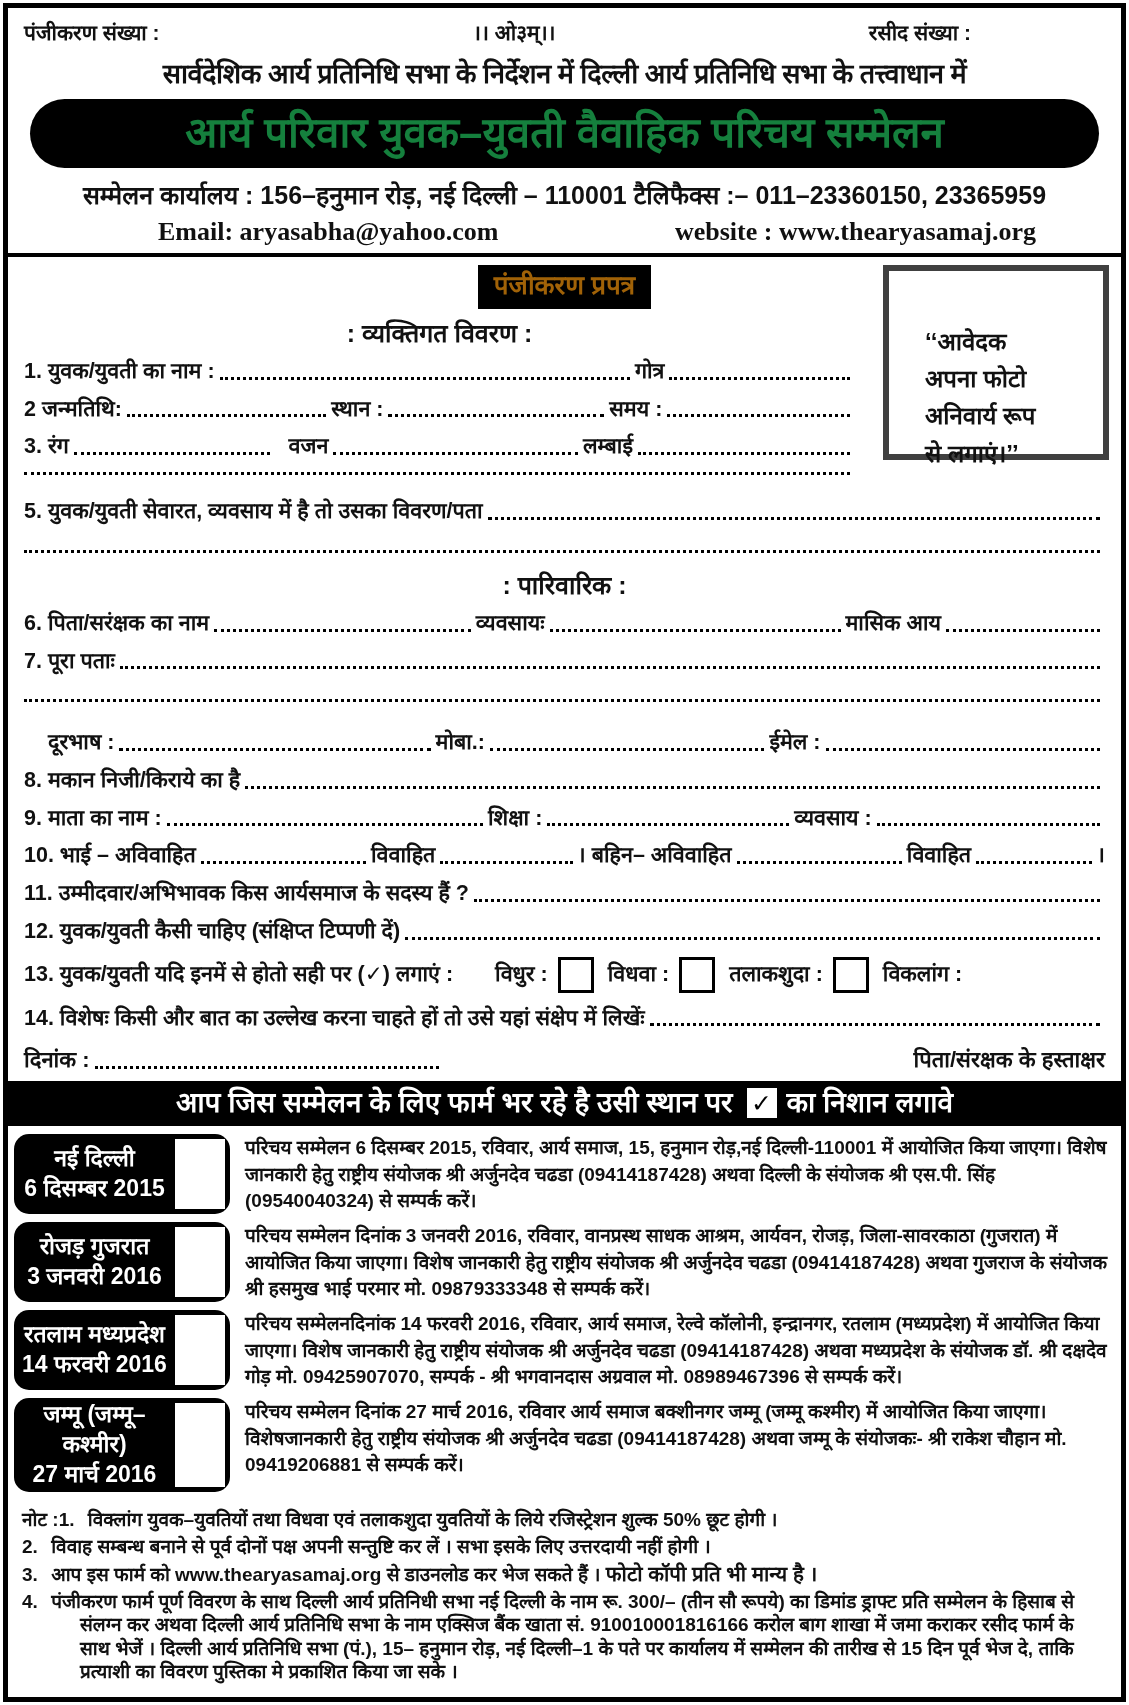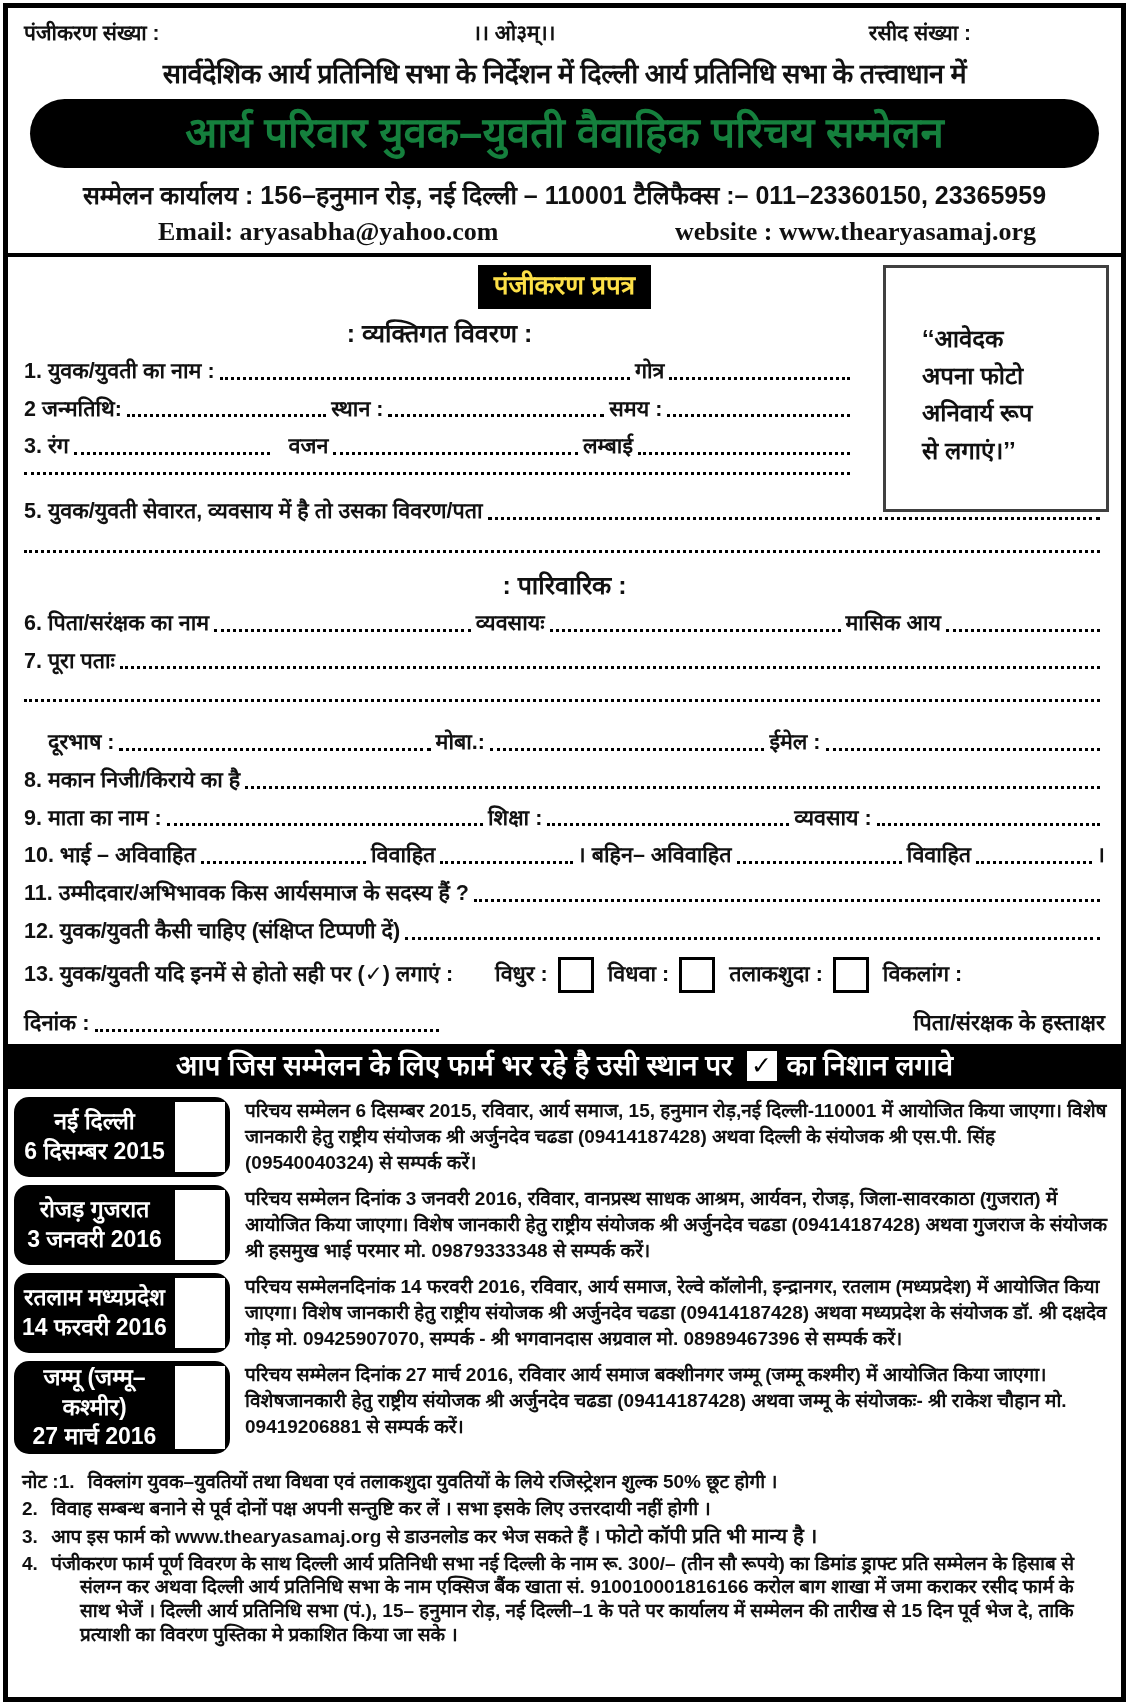--- a/index.html
+++ b/index.html
@@ -15,25 +15,25 @@
   .subtitle { text-align:center; font-size:27px; font-weight:bold; margin-top:8px; letter-spacing:-0.5px; }
   .title-banner { margin:8px 22px 0 22px; background:#000; color:#15803d; border-radius:36px;
                   text-align:center; font-size:42px; font-weight:bold; padding:3px 10px 9px 10px; }
   .office-line { text-align:center; font-size:25px; font-weight:bold; margin-top:9px; }
   .email-row { display:flex; justify-content:space-between; padding:6px 85px 6px 150px;
                font-family:"Liberation Serif","DejaVu Serif",serif; font-size:26px; font-weight:bold; }
   .hrule { border-top:4px solid #000; }
 
   
   .form-area { position:relative; padding:8px 16px 0 16px; }
-  .reg-title { width:fit-content; margin:0 auto; background:#000; color:#fde047;
+  .reg-title { width:fit-content; margin:0 auto; background:#000; color:#a16207;
                font-size:26px; font-weight:bold; padding:1px 16px 7px 16px; }
   .sec-head { text-align:center; font-size:25px; font-weight:bold; margin:6px 0 10px 0; }
-  .photo-box { position:absolute; top:8px; right:12px; width:226px; height:247px;
-               border:3px solid #404040; background:#fff; padding:52px 0 0 36px; z-index:2; }
+  .photo-box { position:absolute; top:8px; right:12px; width:226px; height:195px;
+               border:6px solid #404040; background:#fff; padding:52px 0 0 36px; z-index:2; }
   .photo-box div { font-size:24px; font-weight:bold; line-height:1.55; }
   .row { display:flex; align-items:flex-end; margin-bottom:13px; font-size:21.5px; font-weight:bold; }
   .row .lbl { white-space:nowrap; line-height:1.15; }
   .d { flex-grow:1; border-bottom:3px dotted #000; height:3px; margin:0 5px 4px 5px; }
   .narrow { margin-right:250px; }  
   .cb { width:36px; height:36px; border:3px solid #000; background:#fff;
         display:inline-block; margin:0 14px 0 10px; flex-shrink:0; }
   .gap40 { width:42px; flex-shrink:0; }
   .date-row { display:flex; align-items:flex-end; justify-content:space-between;
               font-size:22px; font-weight:bold; margin:6px 0 8px 0; }
@@ -201,20 +201,24 @@
       <span class="gap40"></span>
       <span class="lbl">विधुर :</span>
       <span class="cb"></span>
       <span class="lbl">विधवा :</span>
       <span class="cb"></span>
       <span class="lbl">तलाकशुदा :</span>
       <span class="cb"></span>
       <span class="lbl">विकलांग :</span>
     </div>
 
+    <div class="row">
+      <span class="lbl">14. विशेषः किसी और बात का उल्लेख करना चाहते हों तो उसे यहां संक्षेप में लिखेंः</span>
+      <span class="d"></span>
+    </div>
 
     <div class="date-row">
       <span class="date-left">
         <span class="lbl">दिनांक :</span>
         <span class="d"></span>
       </span>
       <span>पिता/संरक्षक के हस्ताक्षर</span>
     </div>
   </div>
 

